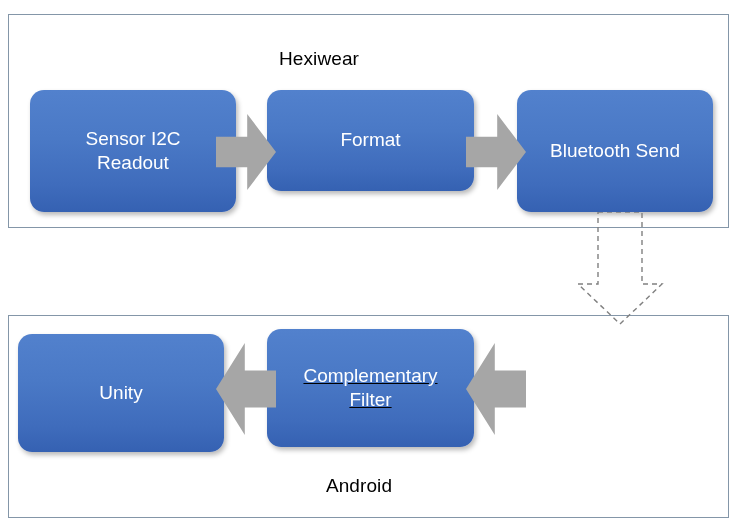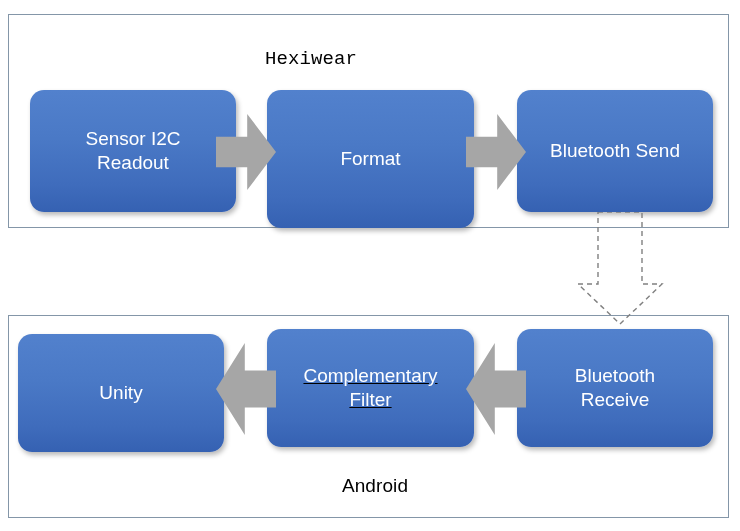--- a/index.html
+++ b/index.html
@@ -47,30 +47,28 @@
   
   .panel-caption {
     position: absolute;
     font-size: 19px;
     color: #000000;
     text-align: center;
     white-space: nowrap;
     letter-spacing: 0.1px;
   }
   #caption-hexiwear {
-    left: 4px;
+    left: 12px;
     top: 48px;
     width: 614px;
-    font-family: Liberation Mono, monospace;
   }
   #caption-android {
     left: 0;
     top: 475px;
     width: 718px;
-    padding-left: 16px;
   }
 
   
   .node {
     position: absolute;
     box-sizing: border-box;
     border-radius: 14px;
     background: linear-gradient(180deg, #5281cd 0%, #4a79c6 40%, #3f6cbc 78%, #3561b2 100%);
     box-shadow: 2px 3px 5px rgba(0,0,0,0.28);
     display: flex;
@@ -82,21 +80,21 @@
     color: #ffffff;
     font-size: 19px;
     line-height: 1.28;
     text-align: center;
     white-space: pre-line;
     padding: 0 6px;
   }
 
   
   #node-sensor   { left: 30px;  top: 90px;  width: 206px; height: 122px; }
-  #node-format   { left: 267px; top: 90px;  width: 207px; height: 138px; }
+  #node-format   { left: 267px; top: 90px;  width: 207px; height: 101px; }
   #node-btsend   { left: 517px; top: 90px;  width: 196px; height: 122px; align-items: center; }
 
   
   #node-unity    { left: 18px;  top: 334px; width: 206px; height: 118px; }
   #node-filter   { left: 267px; top: 329px; width: 207px; height: 118px; text-decoration: underline; }
   #node-btrecv   { left: 517px; top: 329px; width: 196px; height: 118px; }
 
   
   .block-arrow {
     position: absolute;
@@ -167,18 +165,14 @@
 
   <div class="block-arrow arrow-left" id="arrow-filter-unity"></div>
 
   <div class="node" id="node-filter">
     <span class="node-label">Complementary
 Filter</span>
   </div>
 
   <div class="block-arrow arrow-left" id="arrow-btrecv-filter"></div>
 
-  <div class="node" id="node-btrecv">
-    <span class="node-label">Bluetooth
-Receive</span>
-  </div>
 
 </div>
 
 </body></html>

